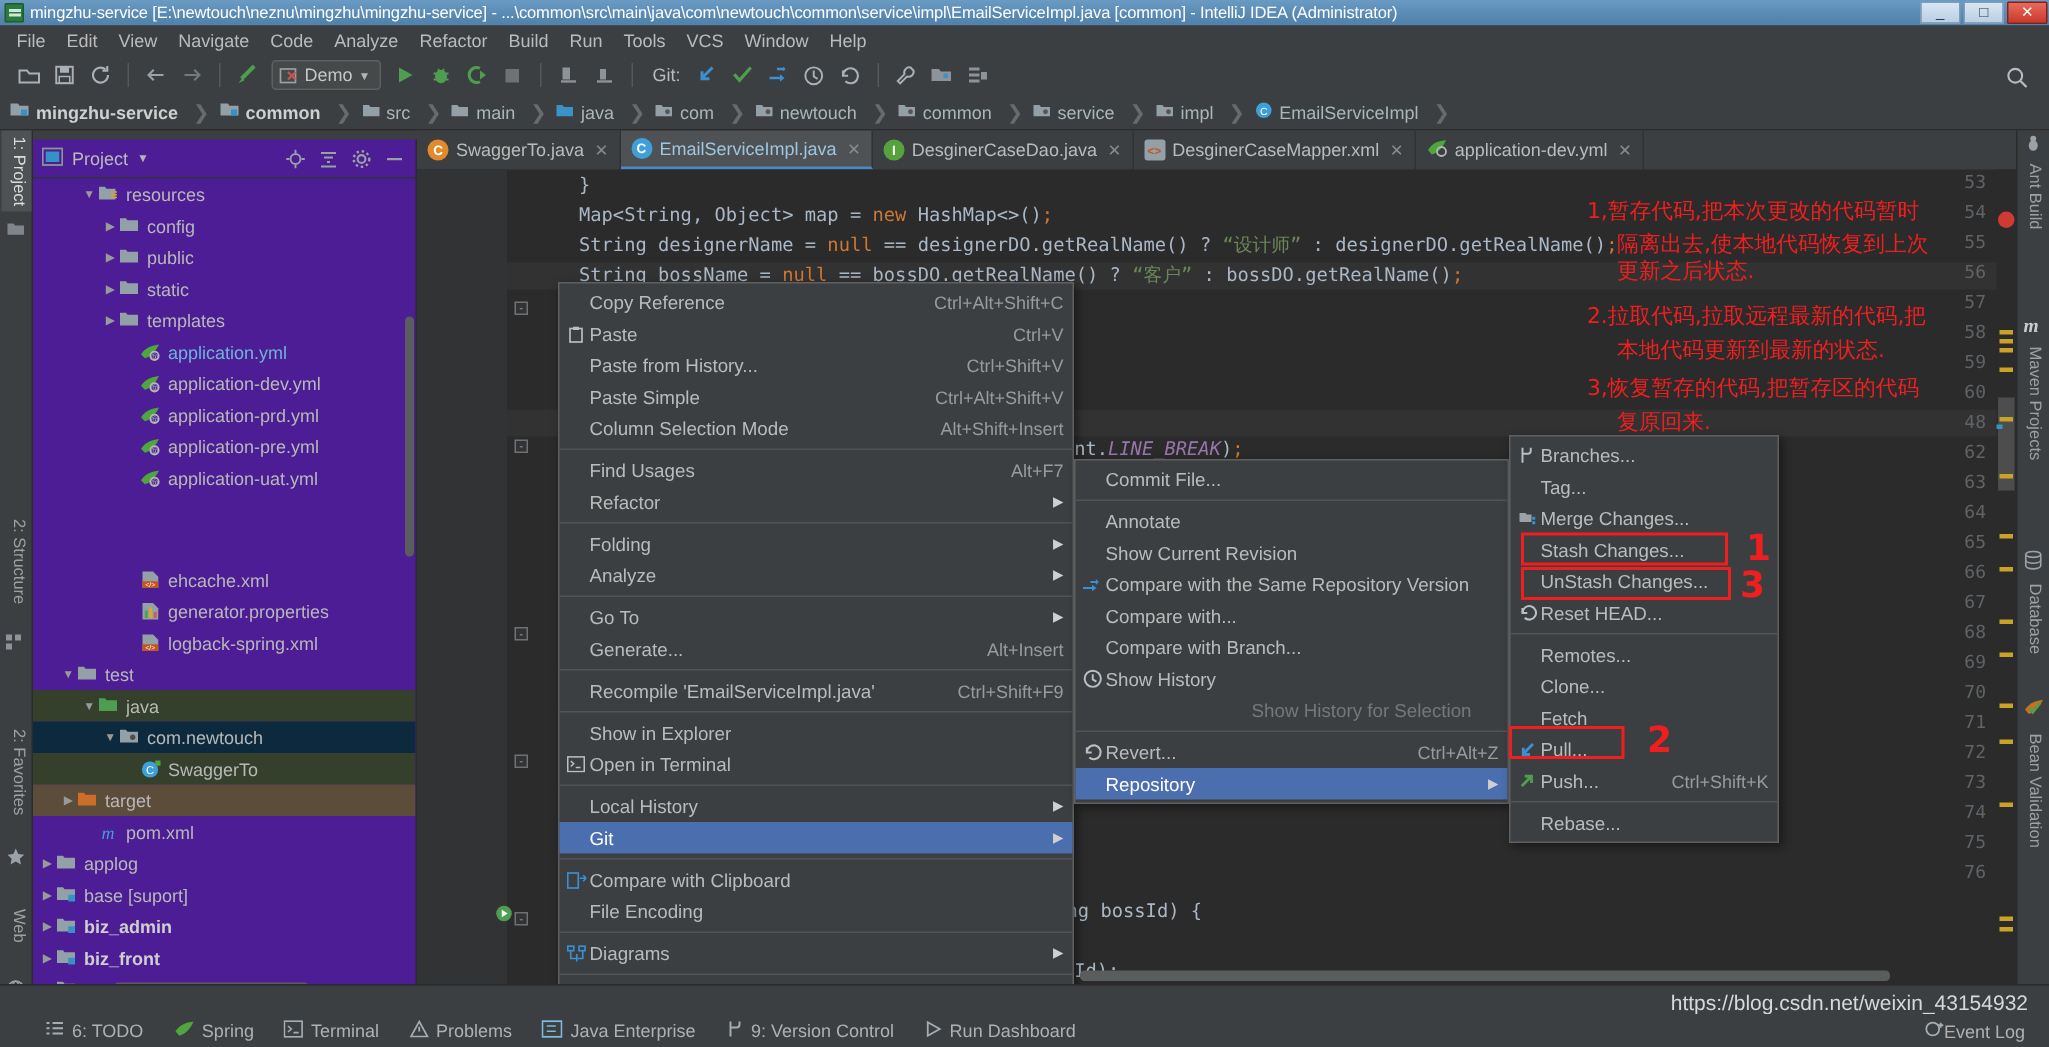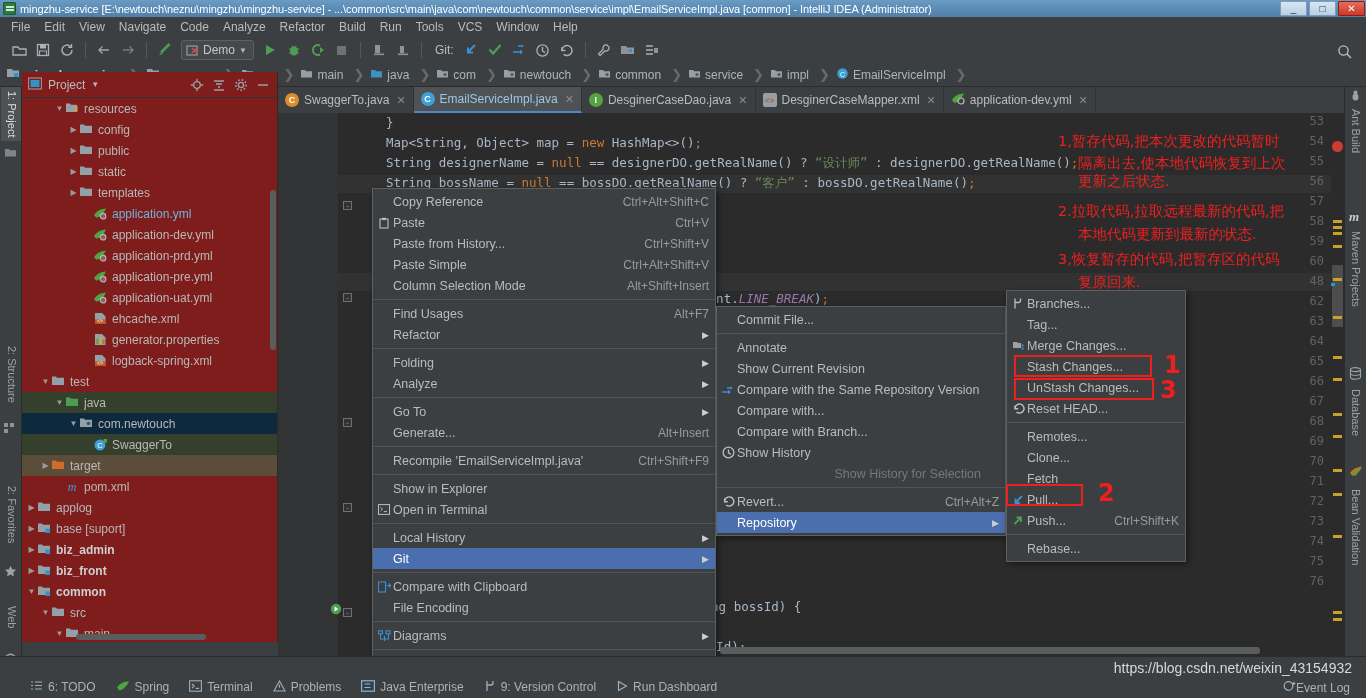--- a/index.html
+++ b/index.html
@@ -85,22 +85,22 @@
   .vtab {
     position:absolute; left:1px; width:20px;
     writing-mode: vertical-rl; text-orientation: mixed;
     font-size: 11px; color:#a0a0a0; padding:4px 3px; white-space:nowrap;
   }
   .vtab.active { background:#4e5254; color:#ddd; }
   .vicon { position:absolute; left:4px; width:13px; height:13px; }
 
   
   .projpanel {
-    position:absolute; left:22px; top:72px; width:256px; height:570px;
-    background:#7f1d1d; border-right:1px solid #2b2b2b;
+    position:absolute; left:22px; top:93px; width:256px; height:570px;
+    background:#4c1d95; border-right:1px solid #2b2b2b;
   }
   .proj-header {
     height:26px; display:flex; align-items:center; gap:6px; padding:0 6px;
     border-bottom:1px solid #313335;
   }
   .proj-header .ptitle { font-size:12px; color:#bbb; }
   .proj-header .spacer { flex:1 1 auto; }
   .proj-header .hicon { width:16px; height:16px; display:flex; align-items:center; justify-content:center; color:#9aa0a6; }
   .tree { position:relative; height:544px; overflow:hidden; font-size:12px; }
   .trow {
@@ -620,21 +620,21 @@
         </div>
         <div class="trow" style="padding-left: 60px;">
           <span class="arrow"></span>
           <span class="ficon"><svg width="15" height="13">
               <path d="M1 8.2c3-4.7 7-6 12-6.6C11 5.8 8 9.5 3.5 10.8z" fill="#4fa63f"></path>
               <circle cx="10" cy="9.2" r="2.8" fill="none" stroke="#b7b7b7" stroke-width="1.2"></circle>
               <text x="10" y="11" font-size="5" fill="#b7b7b7" text-anchor="middle" font-family="Liberation Sans">@</text>
             </svg></span>
           <span class="lbl">application-uat.yml</span>
         </div>
-        <div class="trow" style="padding-left: 60px;">
+        <div class="trow" style="padding-left: 60px; margin-top: 47px;">
           <span class="arrow"></span>
           <span class="ficon"><svg width="15" height="13">
               <path d="M2 1h7l3.5 3.5V12H2z" fill="#93a0a8"></path>
               <rect x="2" y="7.5" width="10.5" height="4.5" fill="#c2571f"></rect>
               <text x="7.2" y="11.2" font-size="4.6" fill="#fff" text-anchor="middle" font-family="Liberation Sans">&lt;/&gt;</text>
             </svg></span>
           <span class="lbl">ehcache.xml</span>
         </div>
         <div class="trow" style="padding-left: 60px;">
           <span class="arrow"></span>

